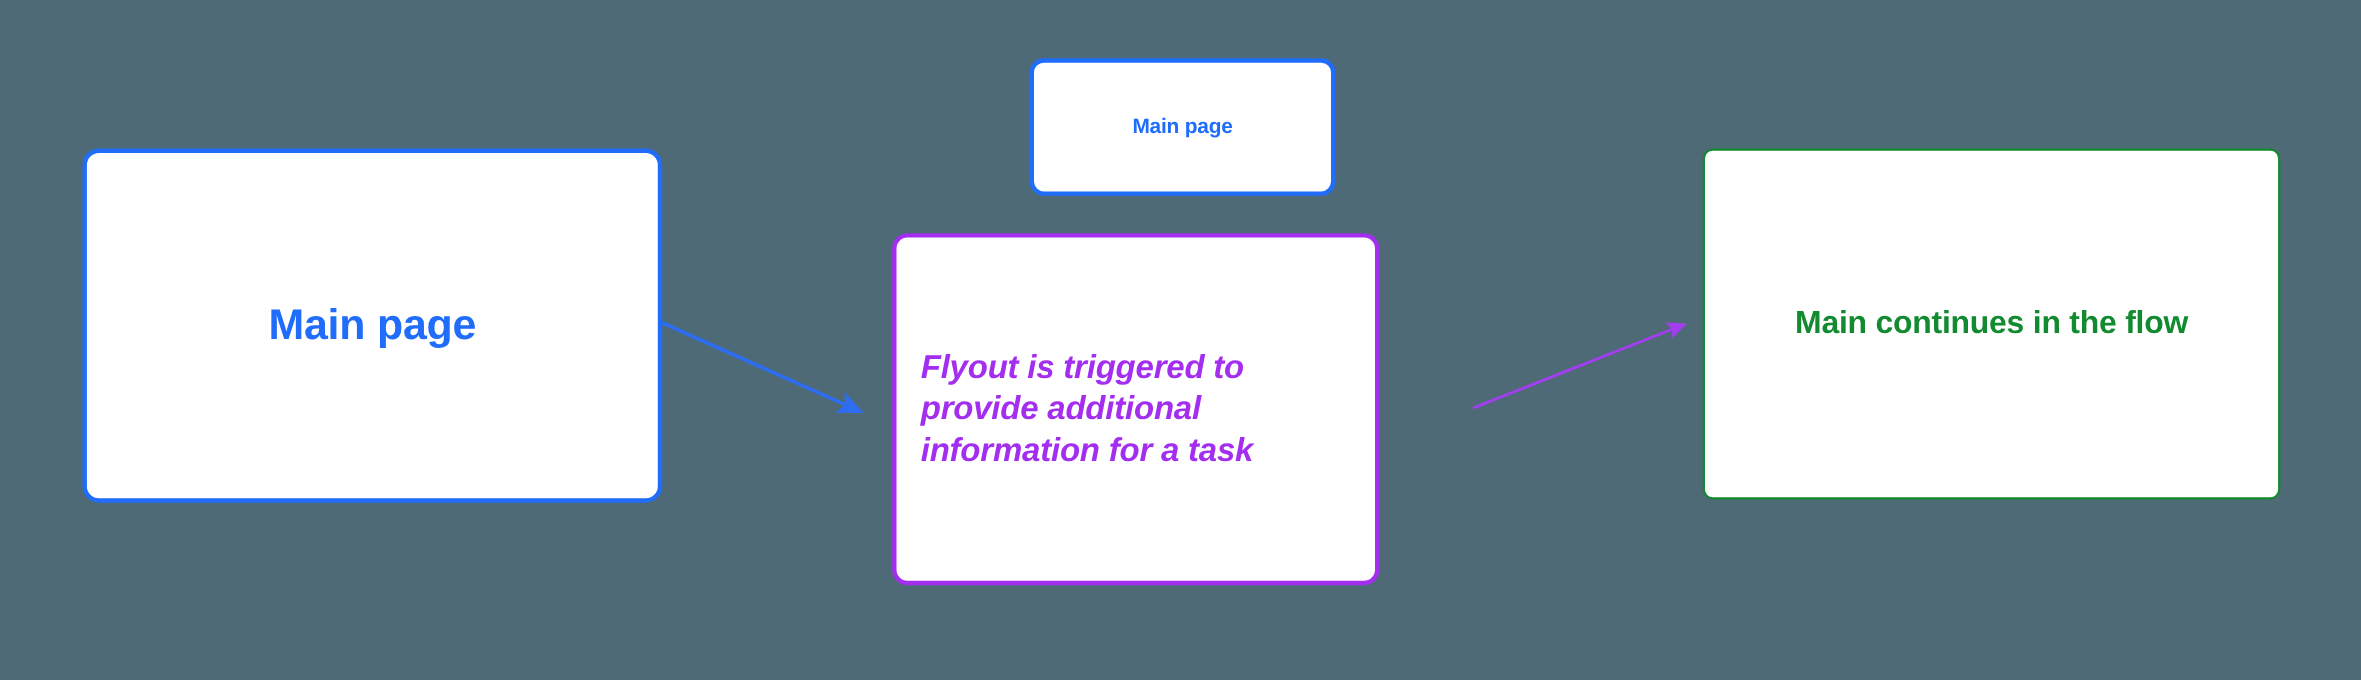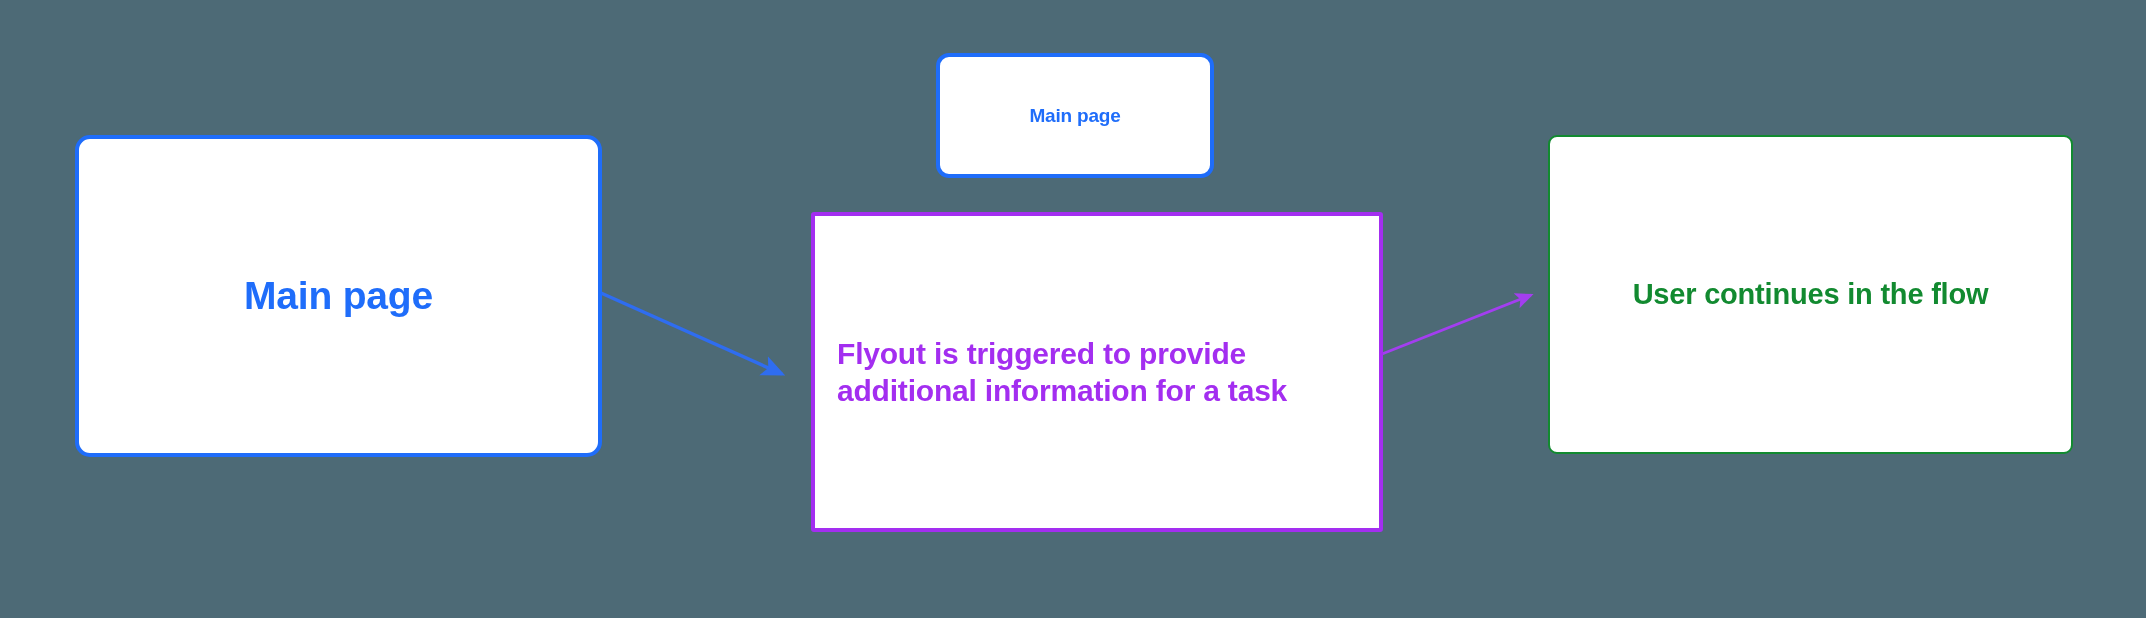--- a/index.html
+++ b/index.html
@@ -59,24 +59,25 @@
   }
   #node-main-page-large .node-label {
     color: #1f6dfa;
     font-size: 39px;
   }
 
   
   #node-flyout {
     left: 811px;
     top: 212px;
-    width: 572px;
+    width: 443px;
     height: 320px;
     border: 4px solid #a32ef0;
-    border-radius: 3px;
+    border-radius: 14px;
+    font-style: italic;
   }
   #node-flyout .node-label {
     color: #a32ef0;
     font-size: 30px;
     padding: 0 22px;
     line-height: 1.25;
   }
 
   
   #node-user-continues {
@@ -128,16 +129,16 @@
 
   <div class="node" id="node-main-page-large">
     <span class="node-label">Main page</span>
   </div>
 
   <div class="node" id="node-flyout">
     <span class="node-label">Flyout is triggered to provide additional information for a task</span>
   </div>
 
   <div class="node" id="node-user-continues">
-    <span class="node-label">User continues in the flow</span>
+    <span class="node-label">Main continues in the flow</span>
   </div>
 
 </div>
 
 </body></html>

